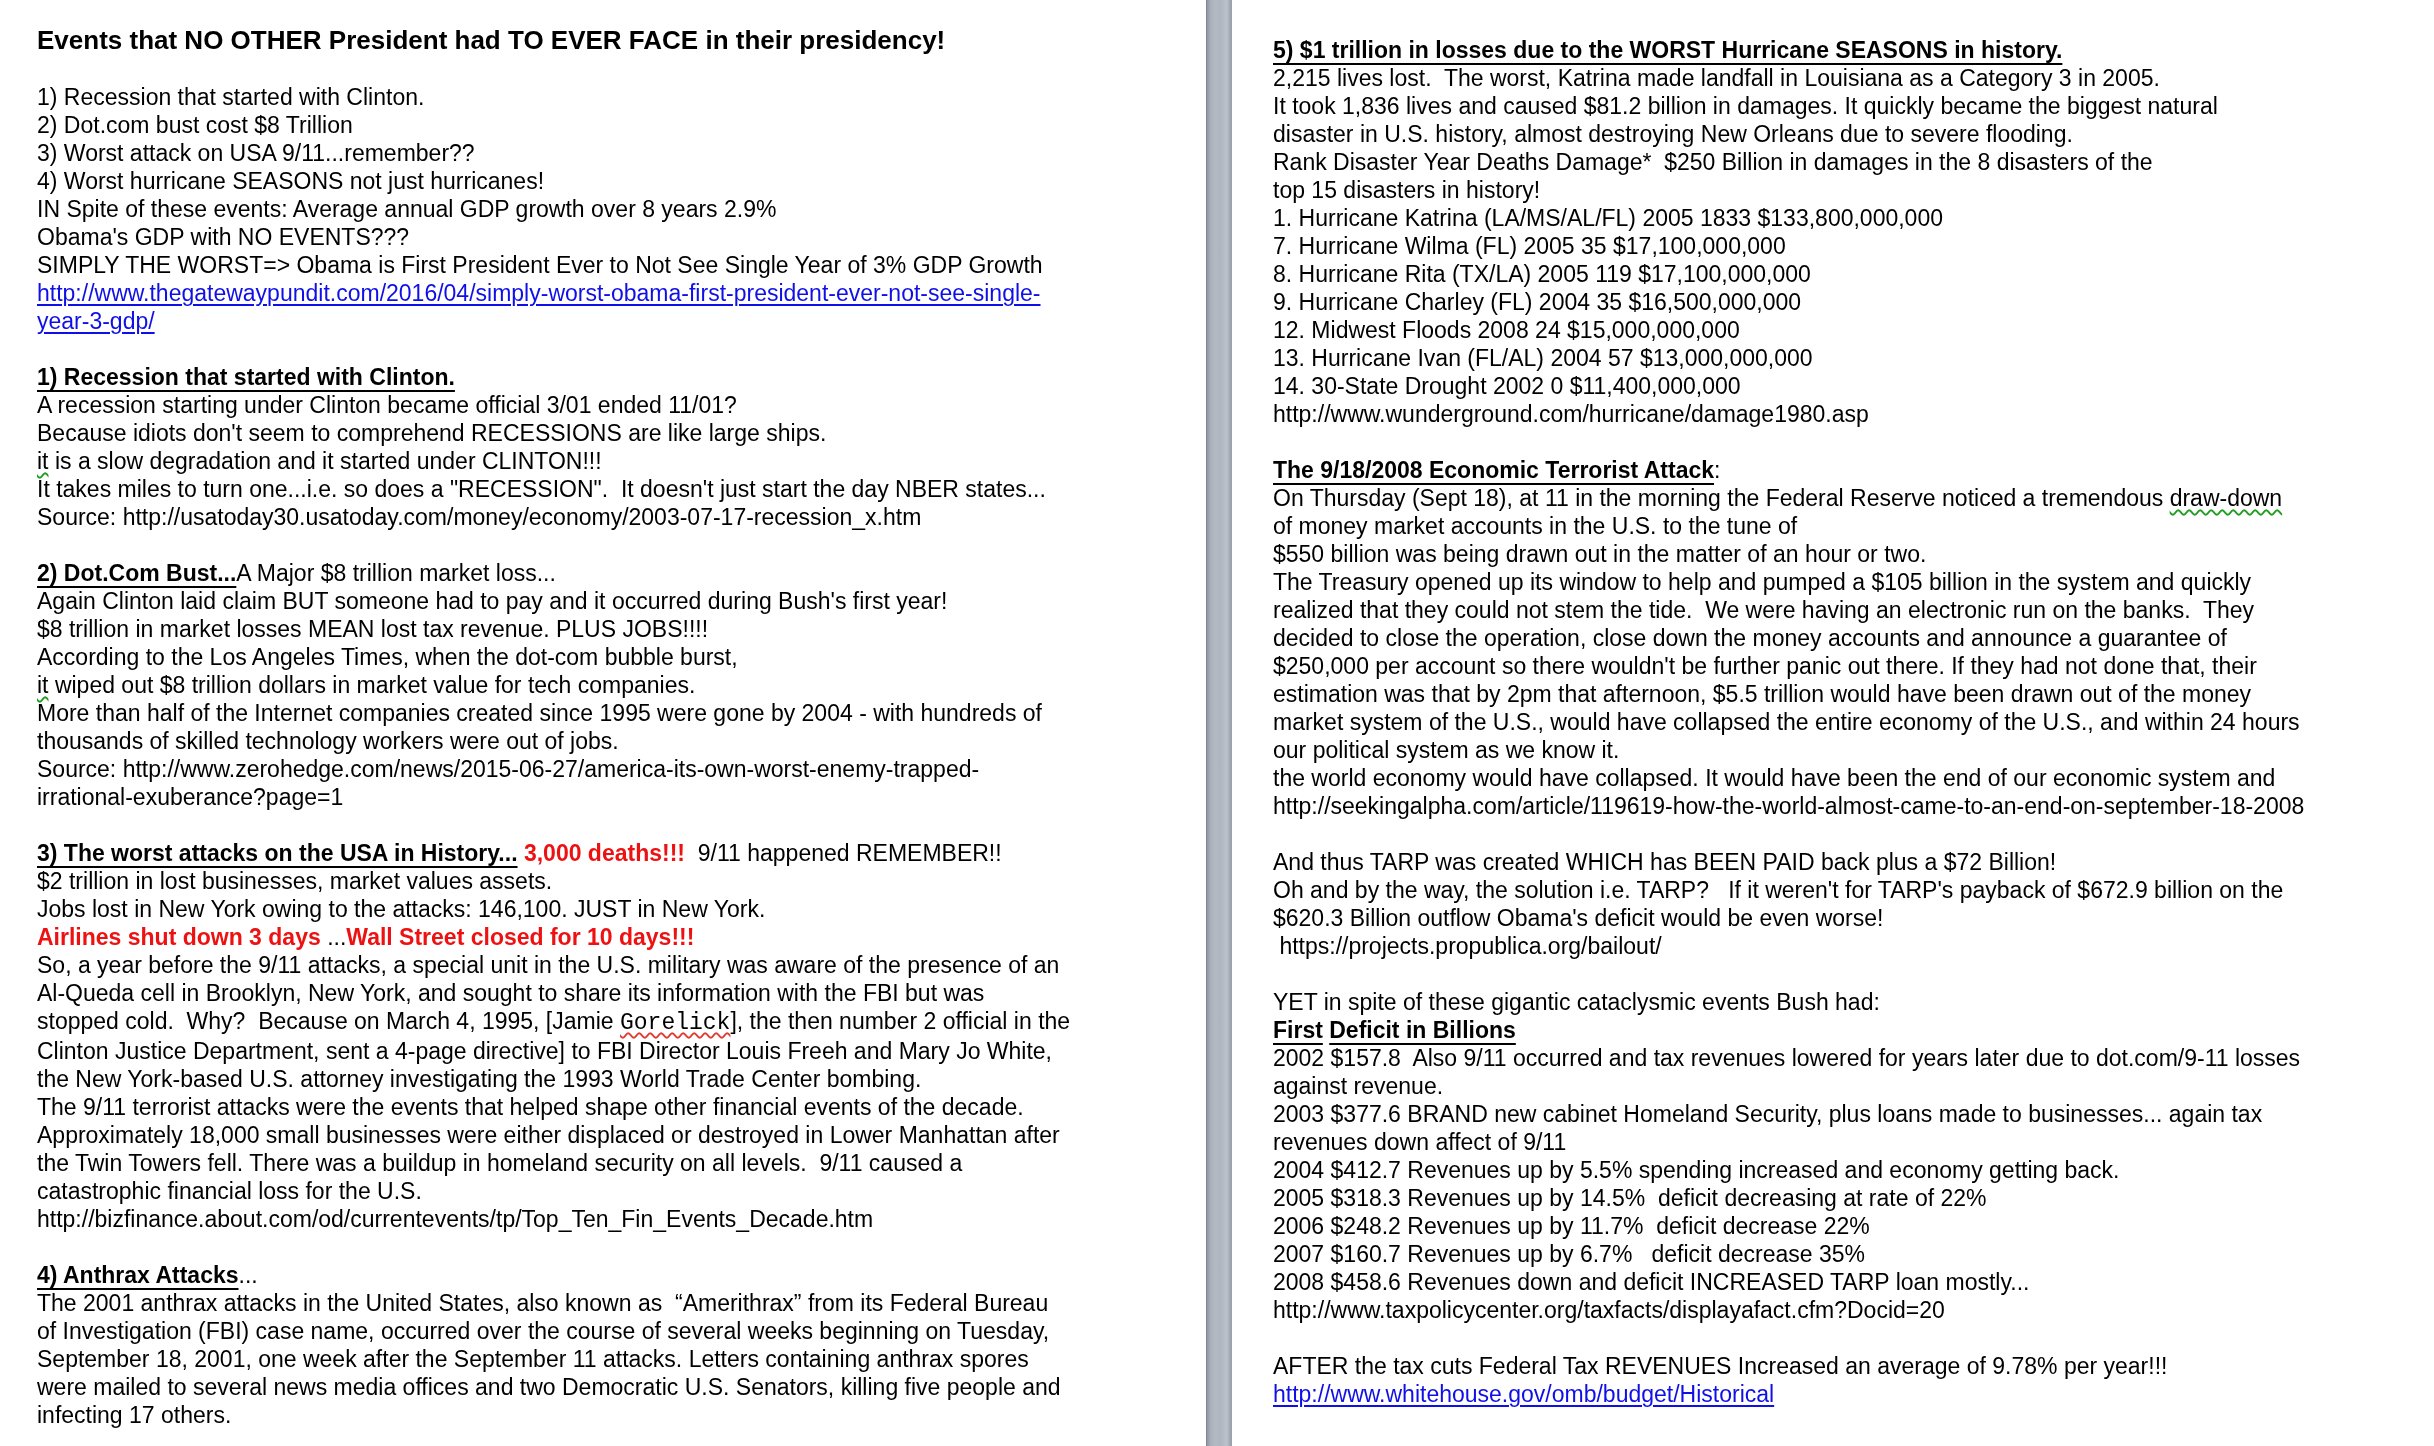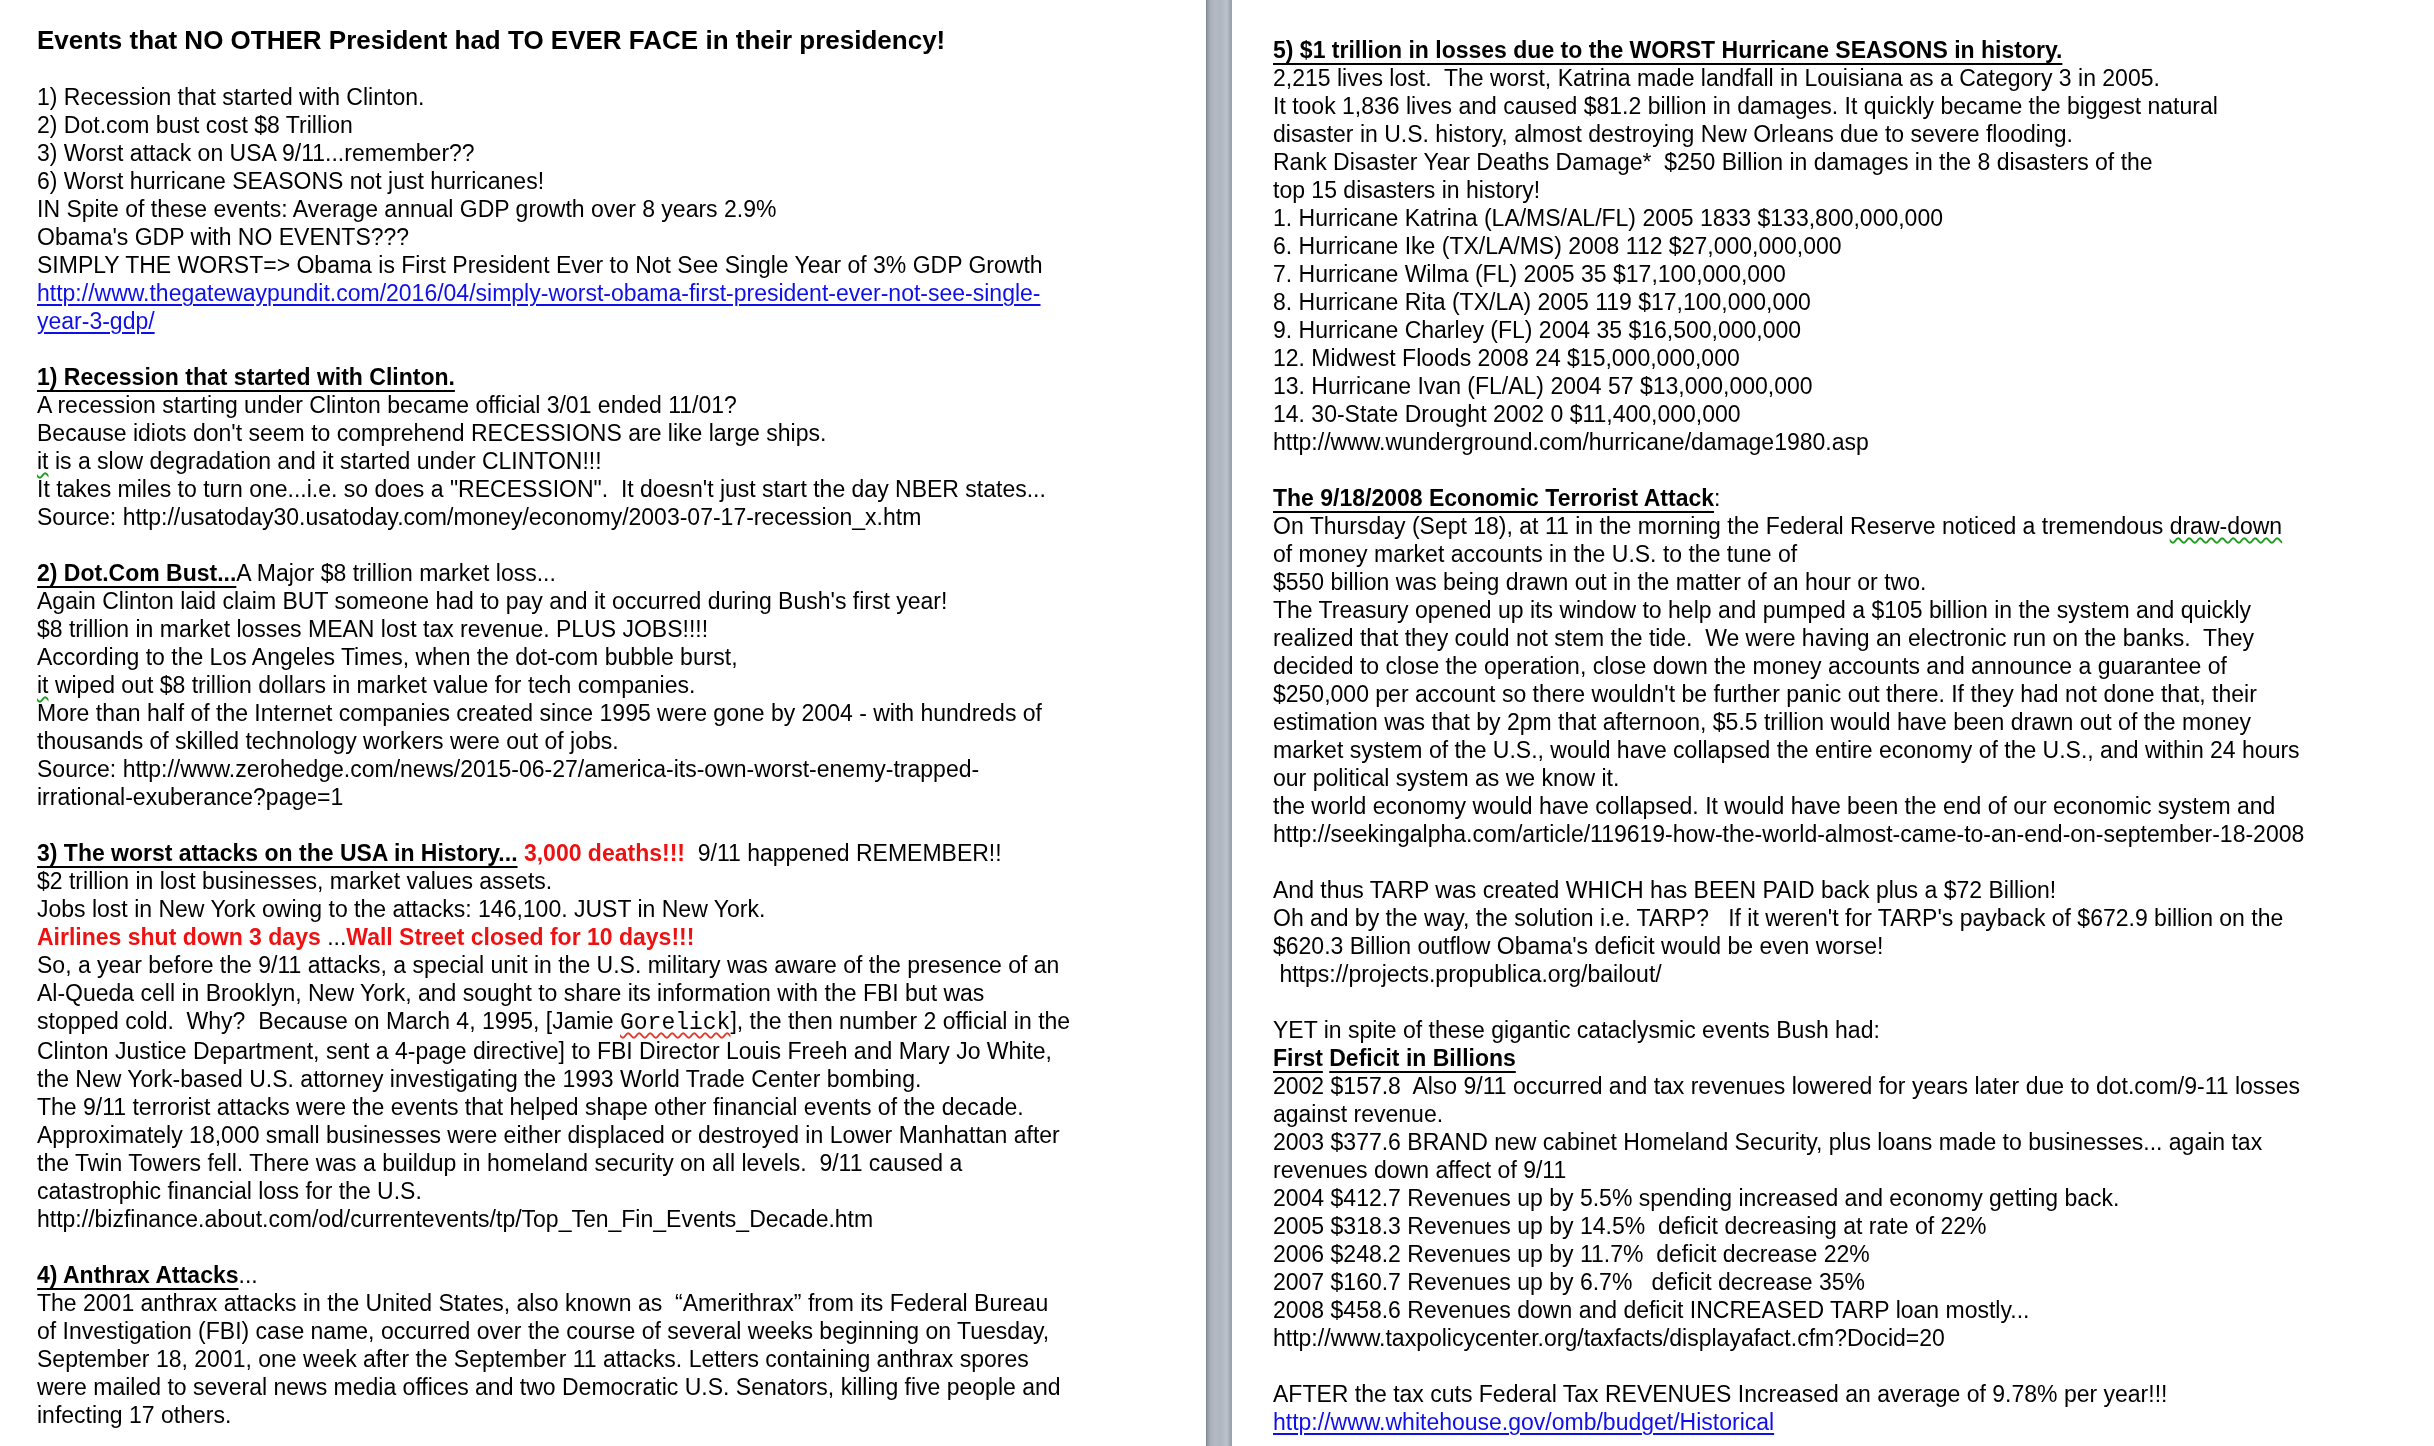--- a/index.html
+++ b/index.html
@@ -62,21 +62,21 @@
 </head>
 <body>
 
 <div id="screen" style="--link: #0f0fe8; --red: #ee1111; --sg: #1e9e1e; --sr: #e03c31; background: rgb(255, 255, 255); color: rgb(0, 0, 0);">
   <div class="pane" id="left-pane">
       <div class="line"><span class="title">Events that NO OTHER President had TO EVER FACE in their presidency!</span></div>
       <div class="line">&nbsp;</div>
       <div class="line"><span>1) Recession that started with Clinton.</span></div>
       <div class="line"><span>2) Dot.com bust cost $8 Trillion</span></div>
       <div class="line"><span>3) Worst attack on USA 9/11...remember??</span></div>
-      <div class="line"><span>6) Worst hurricane SEASONS not just hurricanes!</span></div>
+      <div class="line"><span>4) Worst hurricane SEASONS not just hurricanes!</span></div>
       <div class="line"><span>IN Spite of these events: Average annual GDP growth over 8 years 2.9%</span></div>
       <div class="line"><span>Obama's GDP with NO EVENTS???</span></div>
       <div class="line"><span>SIMPLY THE WORST=&gt; Obama is First President Ever to Not See Single Year of 3% GDP Growth</span></div>
       <div class="line"><span class="l">http://www.thegatewaypundit.com/2016/04/simply-worst-obama-first-president-ever-not-see-single-</span></div>
       <div class="line"><span class="l">year-3-gdp/</span></div>
       <div class="line">&nbsp;</div>
       <div class="line"><span class="bu">1) Recession that started with Clinton.</span></div>
       <div class="line"><span>A recession starting under Clinton became official 3/01 ended 11/01?</span></div>
       <div class="line"><span>Because idiots don't seem to comprehend RECESSIONS are like large ships.</span></div>
       <div class="line"><span class="sg">it</span><span> is a slow degradation and it started under CLINTON!!!</span></div>
@@ -117,21 +117,20 @@
     </div>
   <div id="divider"></div>
   <div class="pane" id="right-pane">
       <div class="line"><span class="bu">5) $1 trillion in losses due to the WORST Hurricane SEASONS in history.</span></div>
       <div class="line"><span>2,215 lives lost.  The worst, Katrina made landfall in Louisiana as a Category 3 in 2005.</span></div>
       <div class="line"><span>It took 1,836 lives and caused $81.2 billion in damages. It quickly became the biggest natural</span></div>
       <div class="line"><span>disaster in U.S. history, almost destroying New Orleans due to severe flooding.</span></div>
       <div class="line"><span>Rank Disaster Year Deaths Damage*  $250 Billion in damages in the 8 disasters of the</span></div>
       <div class="line"><span>top 15 disasters in history!</span></div>
       <div class="line"><span>1. Hurricane Katrina (LA/MS/AL/FL) 2005 1833 $133,800,000,000</span></div>
-      <div class="line"><span>6. Hurricane Ike (TX/LA/MS) 2008 112 $27,000,000,000</span></div>
       <div class="line"><span>7. Hurricane Wilma (FL) 2005 35 $17,100,000,000</span></div>
       <div class="line"><span>8. Hurricane Rita (TX/LA) 2005 119 $17,100,000,000</span></div>
       <div class="line"><span>9. Hurricane Charley (FL) 2004 35 $16,500,000,000</span></div>
       <div class="line"><span>12. Midwest Floods 2008 24 $15,000,000,000</span></div>
       <div class="line"><span>13. Hurricane Ivan (FL/AL) 2004 57 $13,000,000,000</span></div>
       <div class="line"><span>14. 30-State Drought 2002 0 $11,400,000,000</span></div>
       <div class="line"><span>http://www.wunderground.com/hurricane/damage1980.asp</span></div>
       <div class="line">&nbsp;</div>
       <div class="line"><span class="bu">The 9/18/2008 Economic Terrorist Attack</span><span>:</span></div>
       <div class="line"><span>On Thursday (Sept 18), at 11 in the morning the Federal Reserve noticed a tremendous </span><span class="sg">draw-down</span></div>

